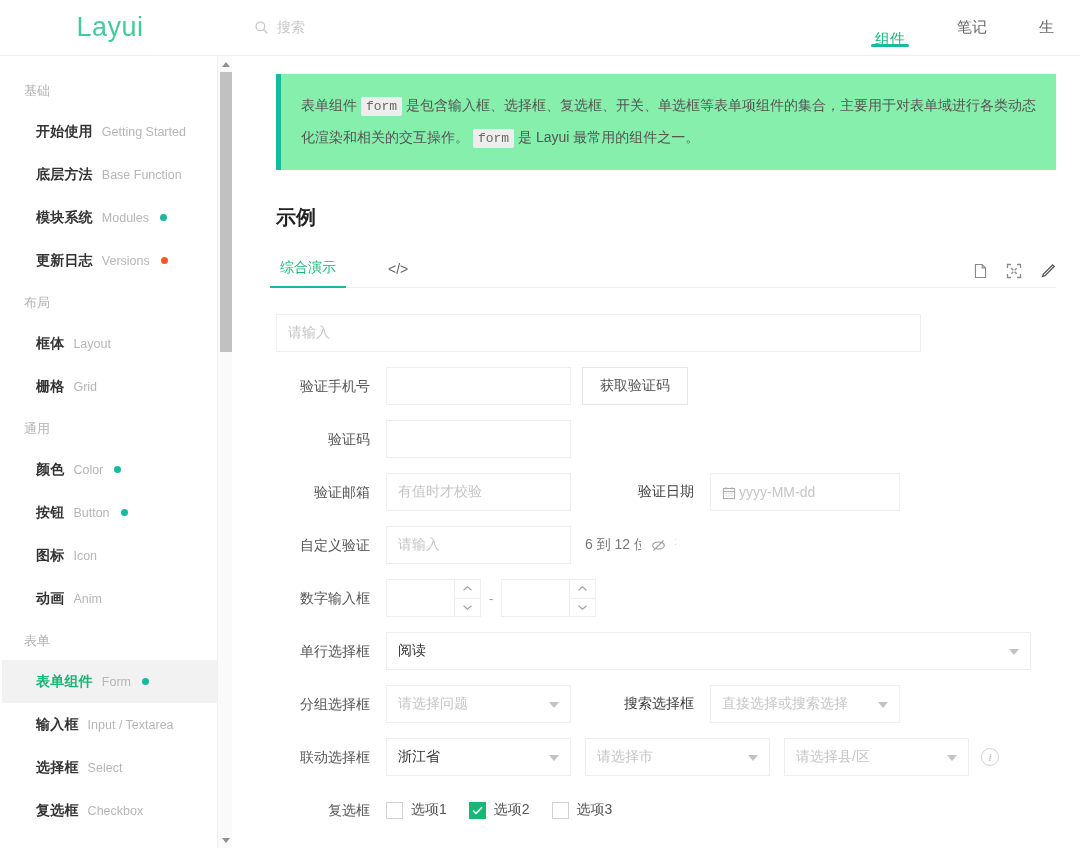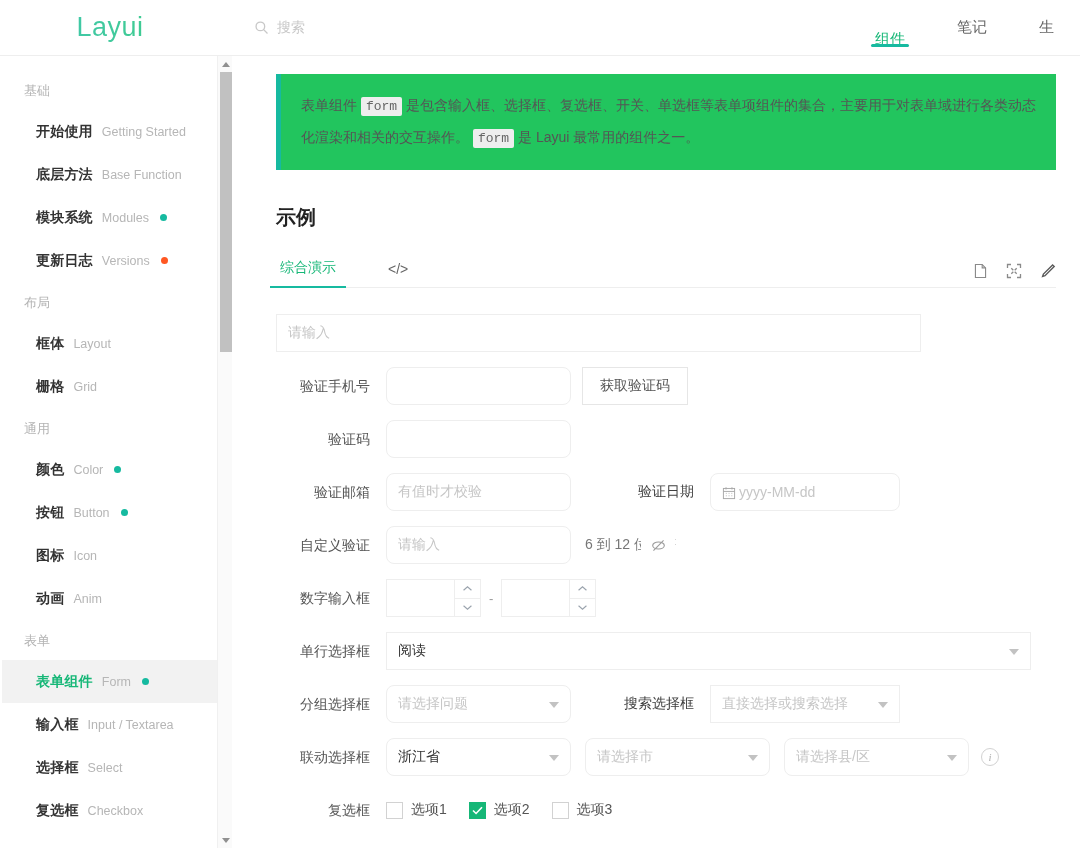--- a/index.html
+++ b/index.html
@@ -116,21 +116,21 @@
     position: absolute; top: 56px; left: 232px;
     width: 848px; height: 792px;
     overflow: hidden;
     background: #fff;
     padding: 0 24px 0 44px;
   }
 
   .notice {
     margin-top: 18px;
     border-left: 5px solid #16baa0;
-    background: #22c55e;
+    background: #86efac;
     padding: 16px 18px 16px 20px;
     font-size: 14px; line-height: 30px; color: #555;
   }
   code.inl {
     font-family: "Liberation Mono", "DejaVu Sans Mono", monospace;
     background: #eeeeee; color: #666;
     padding: 2px 5px; font-size: 13px; border-radius: 2px;
   }
 
   .sect-title {
@@ -179,21 +179,21 @@
 
   .inp {
     height: 38px; border: 1px solid #eeeeee;
     background: #fff; padding: 0 11px;
     font-size: 14px; color: #333;
     display: flex; align-items: center;
     font-family: inherit;
   }
   .inp.ph { color: #c6c6c6; }
   .w-full { width: 645px; }
-  .w-mid { width: 185px; border-radius: 8px; }
+  .w-mid { width: 185px; }
 
   .btn-primary-outline {
     height: 38px; padding: 0 17px;
     border: 1px solid #e6e6e6; background:#fff;
     font-size: 14px; color: #555; cursor: pointer;
     display:flex; align-items:center;
     margin-left: 11px;
     font-family: inherit;
   }
 

